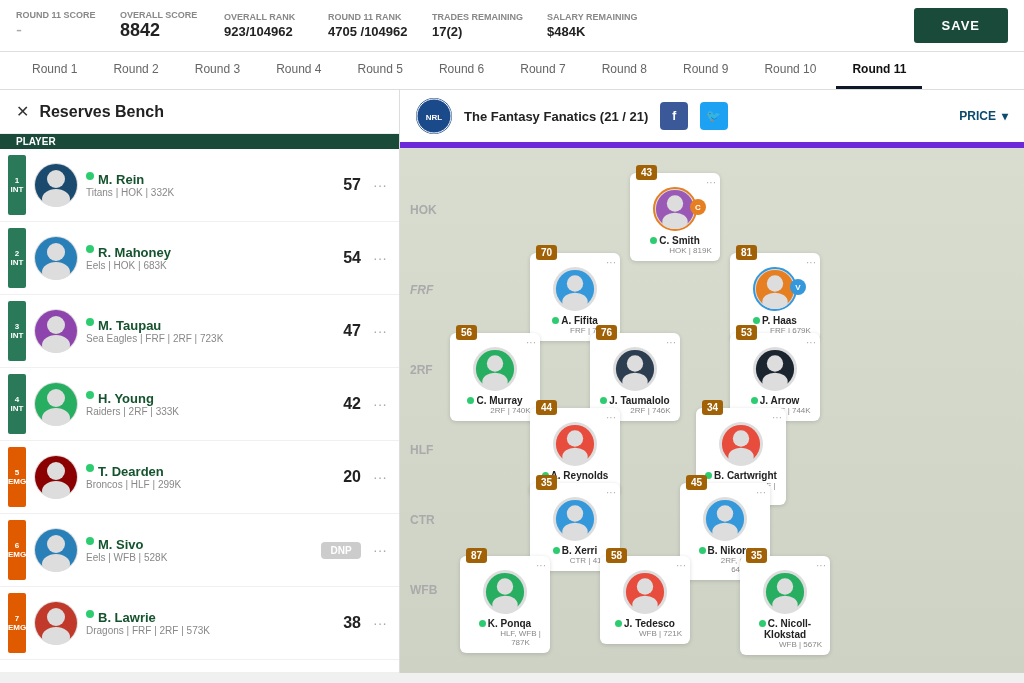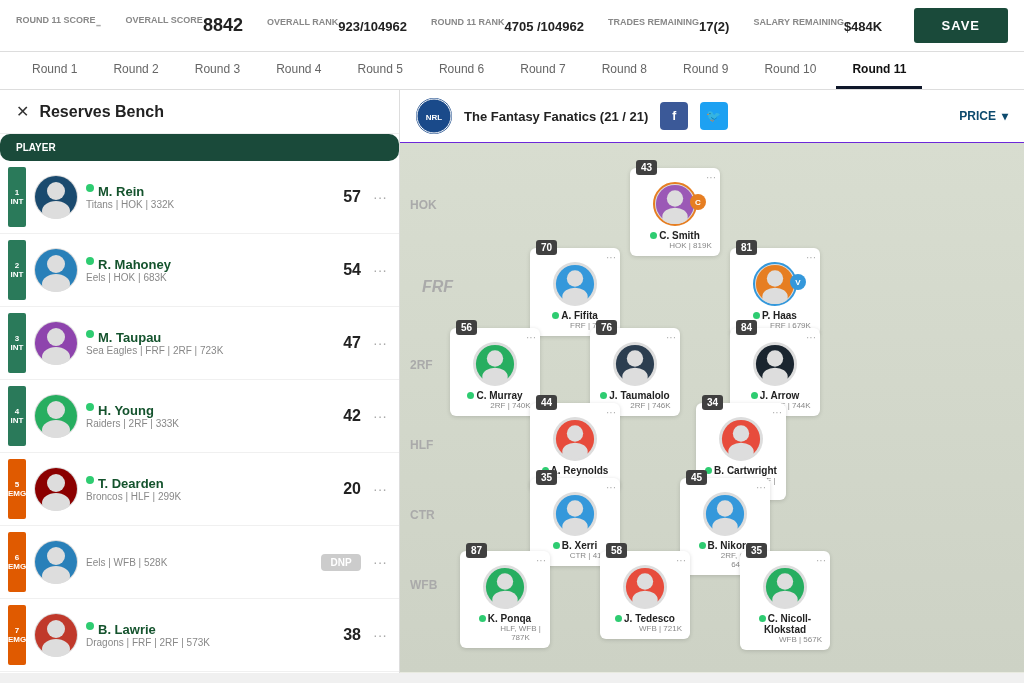--- a/index.html
+++ b/index.html
@@ -7,21 +7,21 @@
 
     
     .header {
       background: #fff;
       display: flex;
       align-items: center;
       padding: 8px 16px;
       border-bottom: 1px solid #ddd;
       gap: 24px;
     }
-    .header-stat { display: flex; flex-direction: row; min-width: 80px; }
+    .header-stat { display: flex; flex-direction: column; min-width: 80px; }
     .header-stat .label { font-size: 9px; color: #888; text-transform: uppercase; font-weight: bold; }
     .header-stat .value { font-size: 18px; font-weight: bold; color: #222; }
     .header-stat .value.small { font-size: 13px; margin-top: 2px; }
     .header-stat .dash { font-size: 18px; color: #aaa; }
     .save-btn {
       margin-left: auto;
       background: #1a4a3a;
       color: #fff;
       border: none;
       padding: 10px 28px;
@@ -85,23 +85,22 @@
     .panel-header .title {
       font-size: 16px;
       font-weight: bold;
       color: #222;
     }
     .player-table-header {
       background: #1a4a3a;
       color: #fff;
       font-size: 10px;
       font-weight: bold;
-      padding: 8px 16px;
+      padding: 2px 16px;
       text-transform: uppercase;
-      border-radius: 10px;
     }
     .player-row {
       display: flex;
       align-items: center;
       padding: 6px 8px;
       border-bottom: 1px solid #f0f0f0;
       gap: 8px;
     }
     .int-badge {
       width: 18px;
@@ -152,21 +151,21 @@
       flex: 1;
       background: #e8eae0;
       position: relative;
       overflow: hidden;
     }
     .field-header {
       display: flex;
       align-items: center;
       padding: 8px 16px;
       background: #fff;
-      border-bottom: 1px solid #6d28d9;
+      border-bottom: 6px solid #6d28d9;
       gap: 12px;
     }
     .team-logo {
       width: 36px;
       height: 36px;
       background: #1a4a8a;
       border-radius: 50%;
       display: flex;
       align-items: center;
       justify-content: center;
@@ -219,21 +218,21 @@
       box-shadow: 0 1px 4px rgba(0,0,0,0.15);
       display: flex;
       flex-direction: column;
       align-items: center;
       text-align: center;
     }
     .fp-score {
       position: absolute;
       top: -8px;
       left: 6px;
-      background: #404040;
+      background: #a16207;
       color: #fff;
       font-size: 10px;
       font-weight: bold;
       padding: 2px 5px;
       border-radius: 3px;
     }
     .fp-more {
       position: absolute;
       top: 4px;
       right: 4px;
@@ -446,20 +445,24 @@
         <div style="font-size:8px;">EMG</div>
       </div>
       <div class="player-avatar">
         <svg width="44" height="44" viewBox="0 0 44 44">
           <circle cx="22" cy="22" r="21" fill="#2980b9"></circle>
           <circle cx="22" cy="16" r="9" fill="#ddd"></circle>
           <ellipse cx="22" cy="36" rx="14" ry="10" fill="#ddd"></ellipse>
         </svg>
       </div>
       <div class="player-info">
+        <div class="name">
+          <span class="dot"></span>
+          M. Sivo
+        </div>
         <div class="sub">Eels | WFB | 528K</div>
       </div>
       <div class="dnp-badge">DNP</div>
       <div class="more-dots">···</div>
     </div>
         <div class="player-row">
       <div class="int-badge emg">
         <div style="font-size:8px;">7</div>
         <div style="font-size:8px;">EMG</div>
       </div>
@@ -503,21 +506,21 @@
       <button class="social-btn tw-btn">🐦</button>
       <div class="price-select">
         <span>PRICE</span>
         <span>▾</span>
       </div>
     </div>
 
     <div class="field-area">
 
       <div style="position:absolute;left:10px;top:55px;font-size:12px;font-weight:bold;color:#aaa;">HOK</div>
-      <div style="position:absolute;left:22px;top:135px;font-size:16px;font-weight:bold;color:#aaa;font-style:italic;">FRF</div>
+      <div style="position:absolute;left:10px;top:135px;font-size:12px;font-weight:bold;color:#aaa;font-style:italic;">FRF</div>
       <div style="position:absolute;left:10px;top:215px;font-size:12px;font-weight:bold;color:#aaa;">2RF</div>
       <div style="position:absolute;left:10px;top:295px;font-size:12px;font-weight:bold;color:#aaa;">HLF</div>
       <div style="position:absolute;left:10px;top:365px;font-size:12px;font-weight:bold;color:#aaa;">CTR</div>
       <div style="position:absolute;left:10px;top:435px;font-size:12px;font-weight:bold;color:#aaa;">WFB</div>
 
       <div class="field-player-card" style="top:25px;left:230px;">
         <div class="fp-score">43</div>
         <div class="fp-more">···</div>
         <div class="fp-avatar captain">
           <svg width="44" height="44" viewBox="0 0 44 44">
@@ -582,21 +585,21 @@
               <circle cx="22" cy="22" r="21" fill="#2c3e50"></circle>
               <circle cx="22" cy="16" r="9" fill="#ddd"></circle>
               <ellipse cx="22" cy="36" rx="14" ry="10" fill="#ddd"></ellipse>
             </svg>
         </div>
         <div class="fp-name"><span class="fp-dot"></span>J. Taumalolo</div>
         <div class="fp-sub">2RF | 746K</div>
       </div>
 
       <div class="field-player-card" style="top:185px;left:330px;">
-        <div class="fp-score">84</div>
+        <div class="fp-score">53</div>
         <div class="fp-more">···</div>
         <div class="fp-avatar">
           <svg width="44" height="44" viewBox="0 0 44 44">
               <circle cx="22" cy="22" r="21" fill="#1a252f"></circle>
               <circle cx="22" cy="16" r="9" fill="#ddd"></circle>
               <ellipse cx="22" cy="36" rx="14" ry="10" fill="#ddd"></ellipse>
             </svg>
         </div>
         <div class="fp-name"><span class="fp-dot"></span>J. Arrow</div>
         <div class="fp-sub">2RF | 744K</div>

